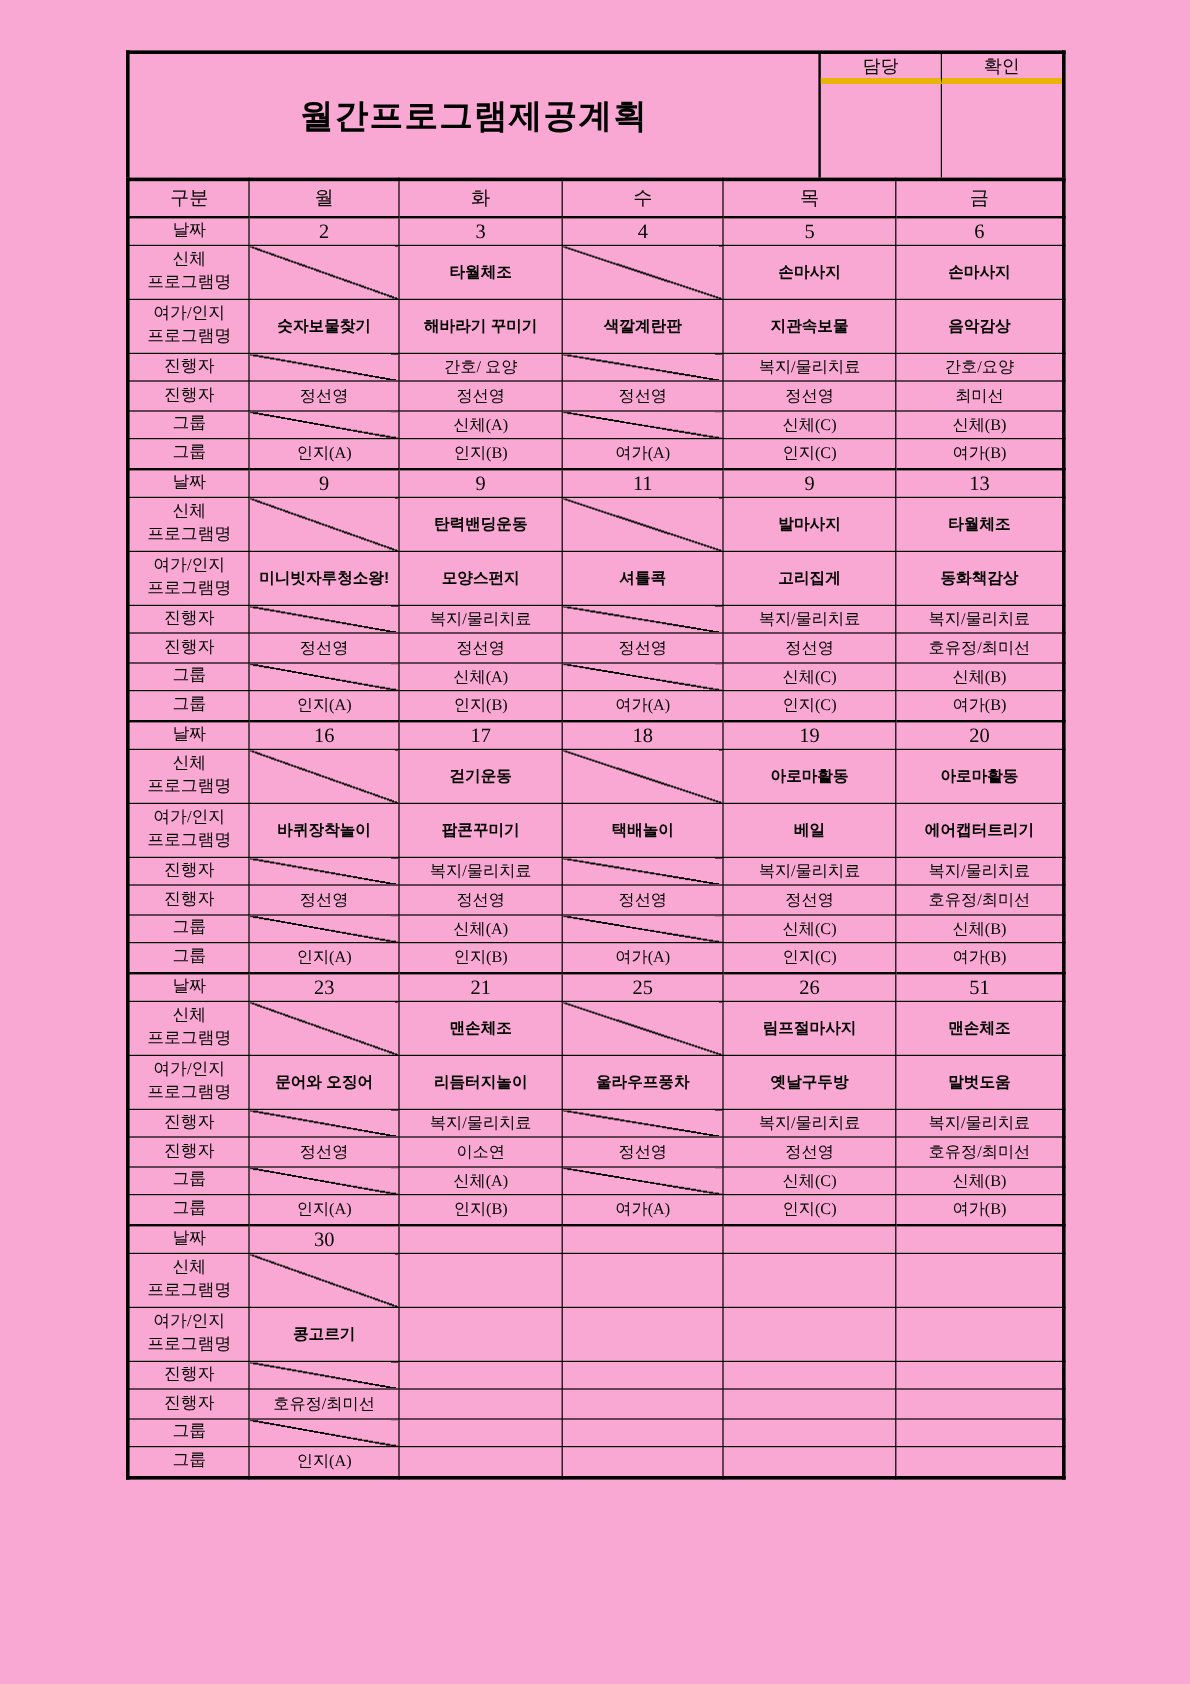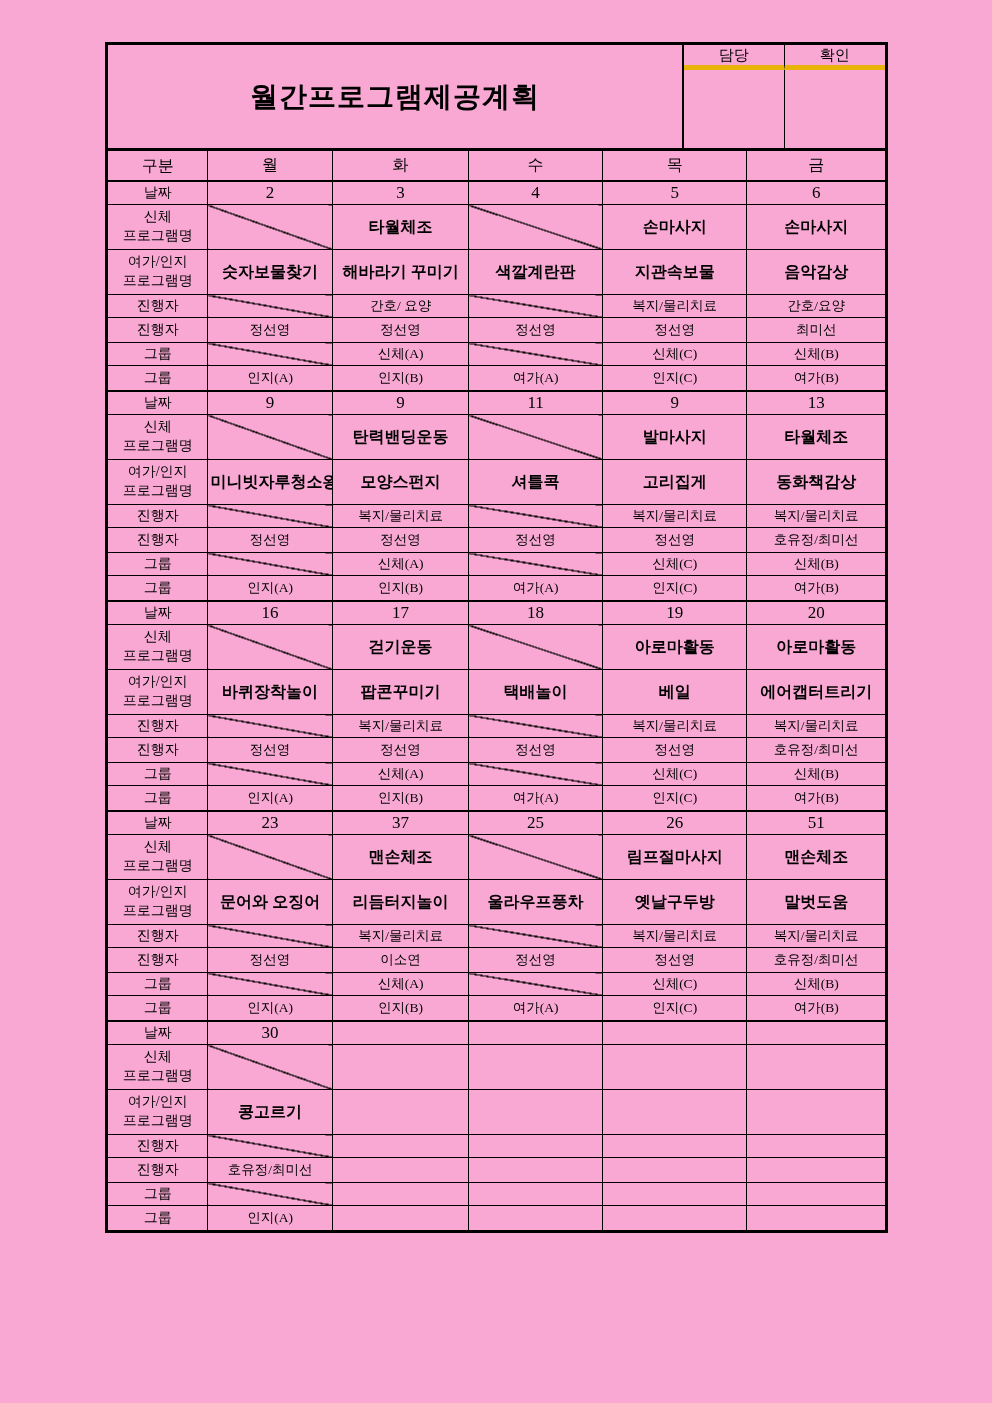--- a/index.html
+++ b/index.html
@@ -66,21 +66,21 @@
   tr.week-start td { border-top:2px solid #000; }
 
   td.lbl { font-size:13px; white-space:pre-line; line-height:1.35; }
 
   tr.r-date td { height:22px; }
   tr.r-date td:not(.lbl) { font-size:17px; }
   tr.r-prog td { height:44px; }
   tr.r-prog2 td { height:44px; }
   tr.r-prog td:not(.lbl), tr.r-prog2 td:not(.lbl) {
     font-family:"Liberation Sans","DejaVu Sans",sans-serif;
-    font-weight:bold; font-size:16px; line-height:1.4;
+    font-weight:bold; font-size:13px; line-height:1.4;
   }
   tr.r-sm td { height:22px; }
   tr.r-md td { height:24px; }
   tr.r-sm td:not(.lbl), tr.r-md td:not(.lbl) { font-size:13.5px; }
 
   td.diag {
     background-image:linear-gradient(to right top,
       transparent calc(50% - 0.7px),
       #000 calc(50% - 0.7px),
       #000 calc(50% + 0.7px),
@@ -293,21 +293,21 @@
             <td class="lbl">그룹</td>
             <td>인지(A)</td>
             <td>인지(B)</td>
             <td>여가(A)</td>
             <td>인지(C)</td>
             <td>여가(B)</td>
           </tr>
           <tr class="r-date week-start">
             <td class="lbl">날짜</td>
             <td>23</td>
-            <td>37</td>
+            <td>21</td>
             <td>25</td>
             <td>26</td>
             <td>51</td>
           </tr>
           <tr class="r-prog">
             <td class="lbl">신체
 프로그램명</td>
             <td class="diag"></td>
             <td>맨손체조</td>
             <td class="diag"></td>

